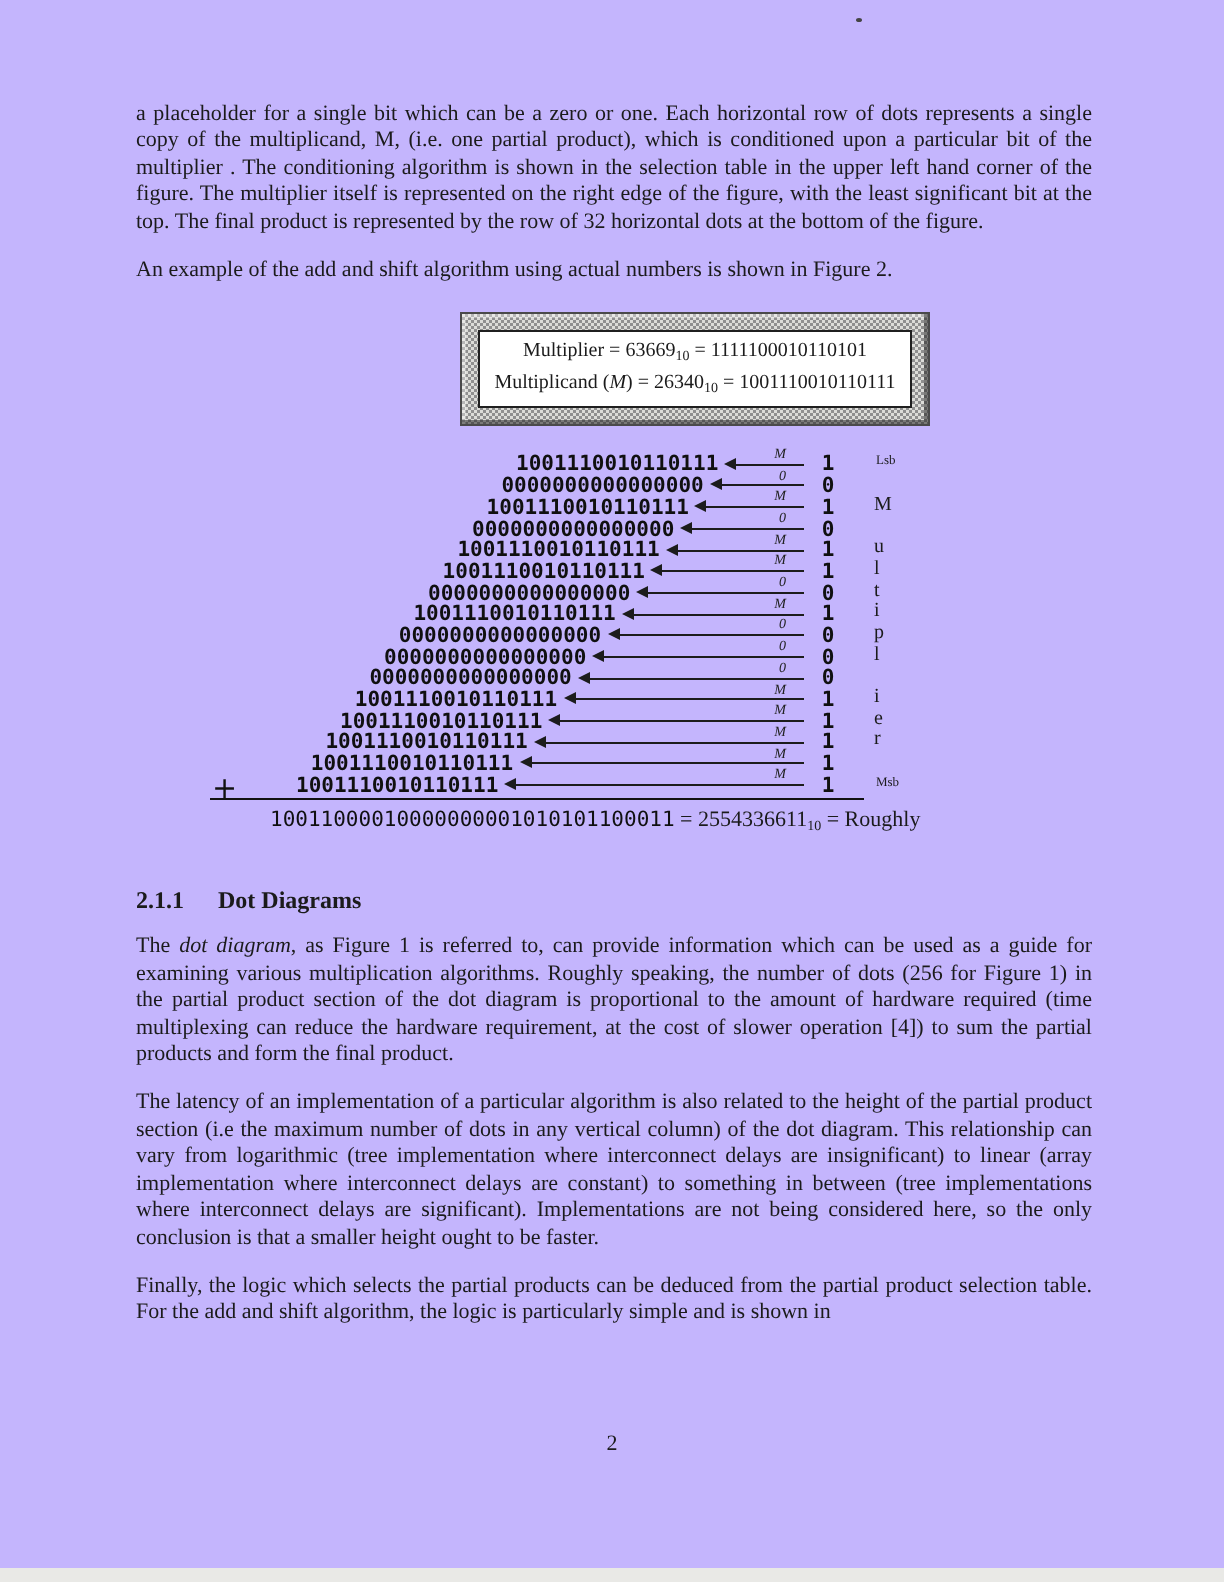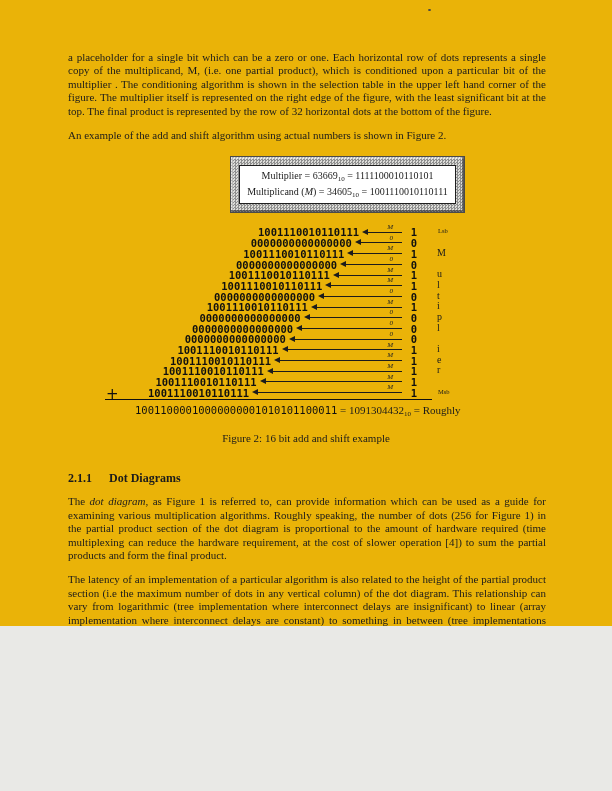--- a/index.html
+++ b/index.html
@@ -1,20 +1,20 @@
 <!DOCTYPE html>
 <html><head>
 <meta charset="utf-8">
 <style>
   html,body{margin:0;padding:0;background:#e9e9e6;}
   .page{
     position:relative;
-    width:612px;height:626px;
+    width:612px;height:784px;
     margin:0 auto;
-    background:#eab308;
+    background:#c4b5fd;
     color:#1b1b1b;
     font-family:"Liberation Serif", serif;
     overflow:hidden;
   }
   .speck{position:absolute;left:428px;top:9px;width:3px;height:2px;background:#444;border-radius:50%;}
   .body-text{
     margin:0 66px 0 68px;
     font-size:11px;
     line-height:13.4px;
     text-align:justify;
@@ -122,21 +122,21 @@
 
   <div class="body-text">
     <p class="para first">a placeholder for a single bit which can be a zero or one. Each horizontal row of dots represents a single copy of the multiplicand, M, (i.e. one partial product), which is conditioned upon a particular bit of the multiplier . The conditioning algorithm is shown in the selection table in the upper left hand corner of the figure. The multiplier itself is represented on the right edge of the figure, with the least significant bit at the top. The final product is represented by the row of 32 horizontal dots at the bottom of the figure.</p>
     <p class="para">An example of the add and shift algorithm using actual numbers is shown in Figure 2.</p>
   </div>
 
   <div>
     <div class="fig-box">
       <div class="fig-box-inner">
         <div><span>Multiplier = 63669</span><sub>10</sub><span> = 1111100010110101</span></div>
-        <div><span>Multiplicand (</span><span class="it">M</span><span>) = 34605</span><sub>10</sub><span> = 1001110010110111</span></div>
+        <div><span>Multiplicand (</span><span class="it">M</span><span>) = 26340</span><sub>10</sub><span> = 1001110010110111</span></div>
       </div>
     </div>
 
     <div class="pp-rows">
   <div class="pp-row">
     <span class="pp-plus"></span>
     <span class="pp-spacer" style="width: 153px;"></span>
     <span class="pp-bits">1001110010110111</span>
     <span class="pp-arrow">
       <span class="line"></span>
@@ -339,29 +339,29 @@
       <span class="pp-annot">M</span>
     </span>
     <span class="pp-bit">1</span>
     <span class="pp-letter small">Msb</span>
   </div>
 </div>
 
     <div class="sum-rule"></div>
 
     <div class="product-row">
-      <span class="product-bits">10011000010000000001010101100011</span><span><span> = 1091304432</span><sub>10</sub><span> = Roughly</span></span>
+      <span class="product-bits">10011000010000000001010101100011</span><span><span> = 2554336611</span><sub>10</sub><span> = Roughly</span></span>
     </div>
 
-    <div class="fig-caption">Figure 2: 16 bit add and shift example</div>
   </div>
 
   <div class="section-heading">
     <span class="num">2.1.1</span><span>Dot Diagrams</span>
   </div>
 
   <div class="body-text">
     <p class="para"><span>The </span><span class="it">dot diagram</span><span>, as Figure 1 is referred to, can provide information which can be used as a guide for examining various multiplication algorithms. Roughly speaking, the number of dots (256 for Figure 1) in the partial product section of the dot diagram is proportional to the amount of hardware required (time multiplexing can reduce the hardware requirement, at the cost of slower operation [4]) to sum the partial products and form the final product.</span></p>
     <p class="para">The latency of an implementation of a particular algorithm is also related to the height of the partial product section (i.e the maximum number of dots in any vertical column) of the dot diagram. This relationship can vary from logarithmic (tree implementation where interconnect delays are insignificant) to linear (array implementation where interconnect delays are constant) to something in between (tree implementations where interconnect delays are significant). Implementations are not being considered here, so the only conclusion is that a smaller height ought to be faster.</p>
+    <p class="para">Finally, the logic which selects the partial products can be deduced from the partial product selection table. For the add and shift algorithm, the logic is particularly simple and is shown in</p>
   </div>
 
   <div class="page-number">2</div>
 </div>
 
 </body></html>

